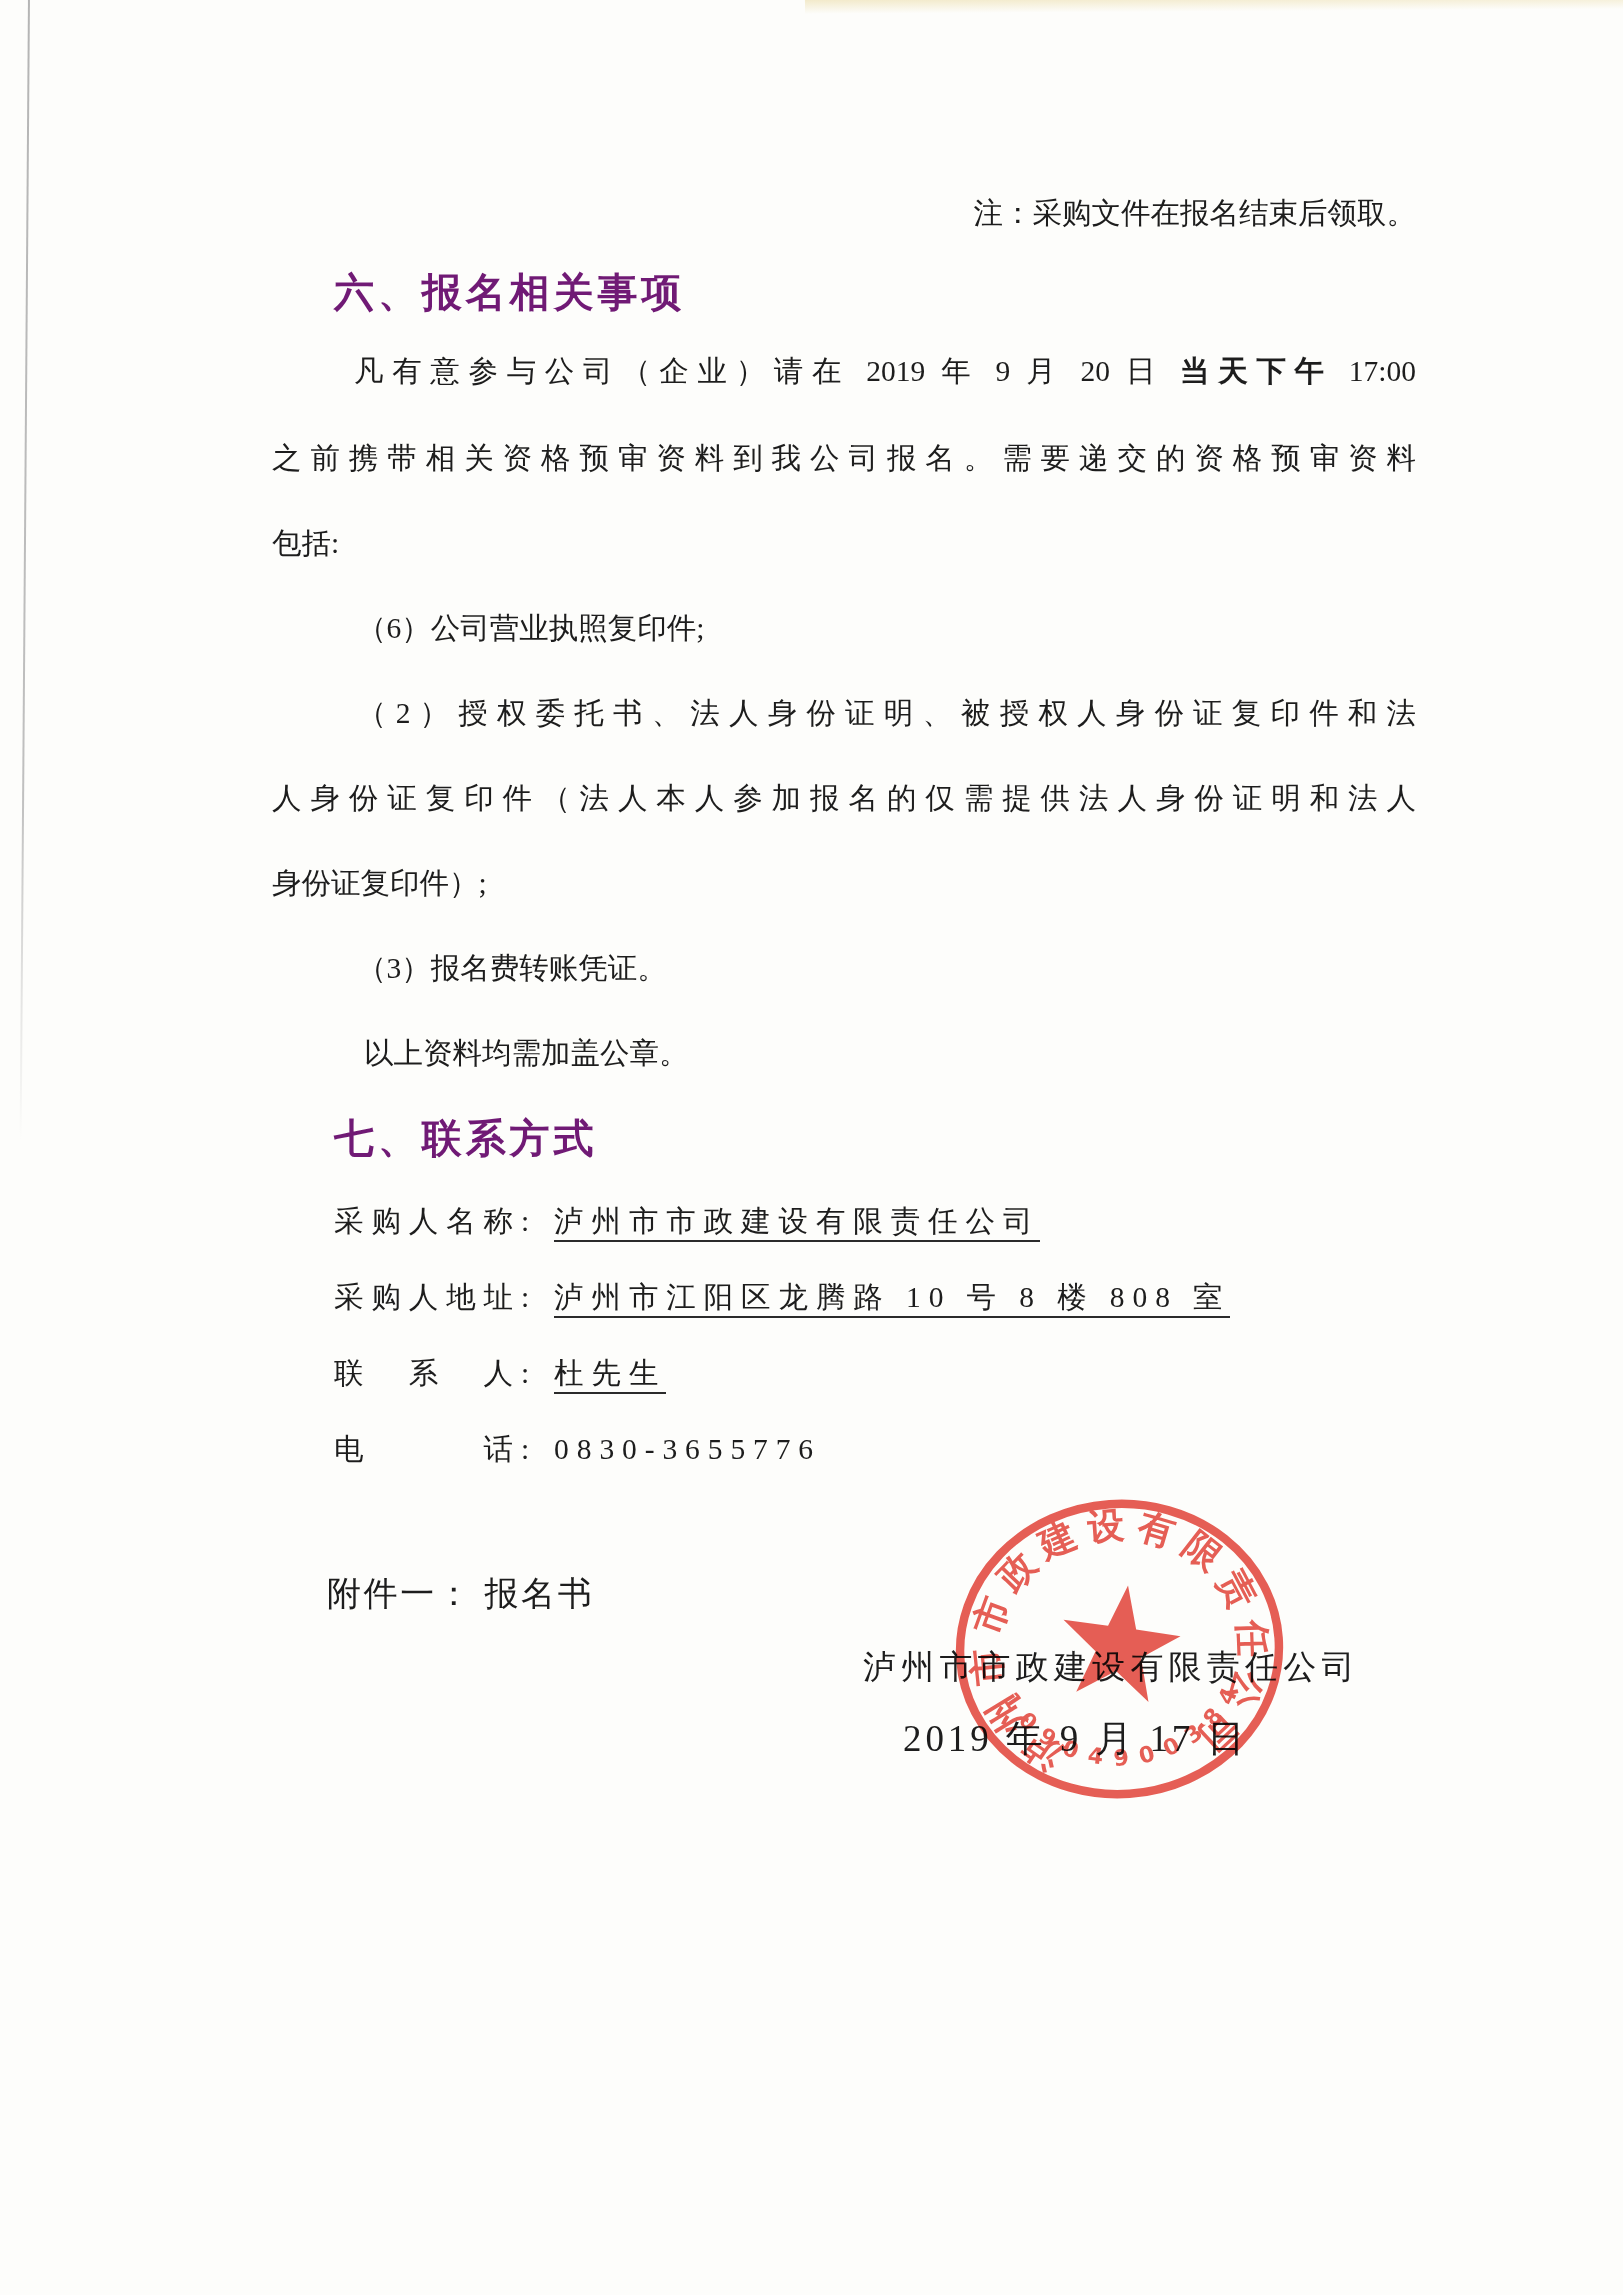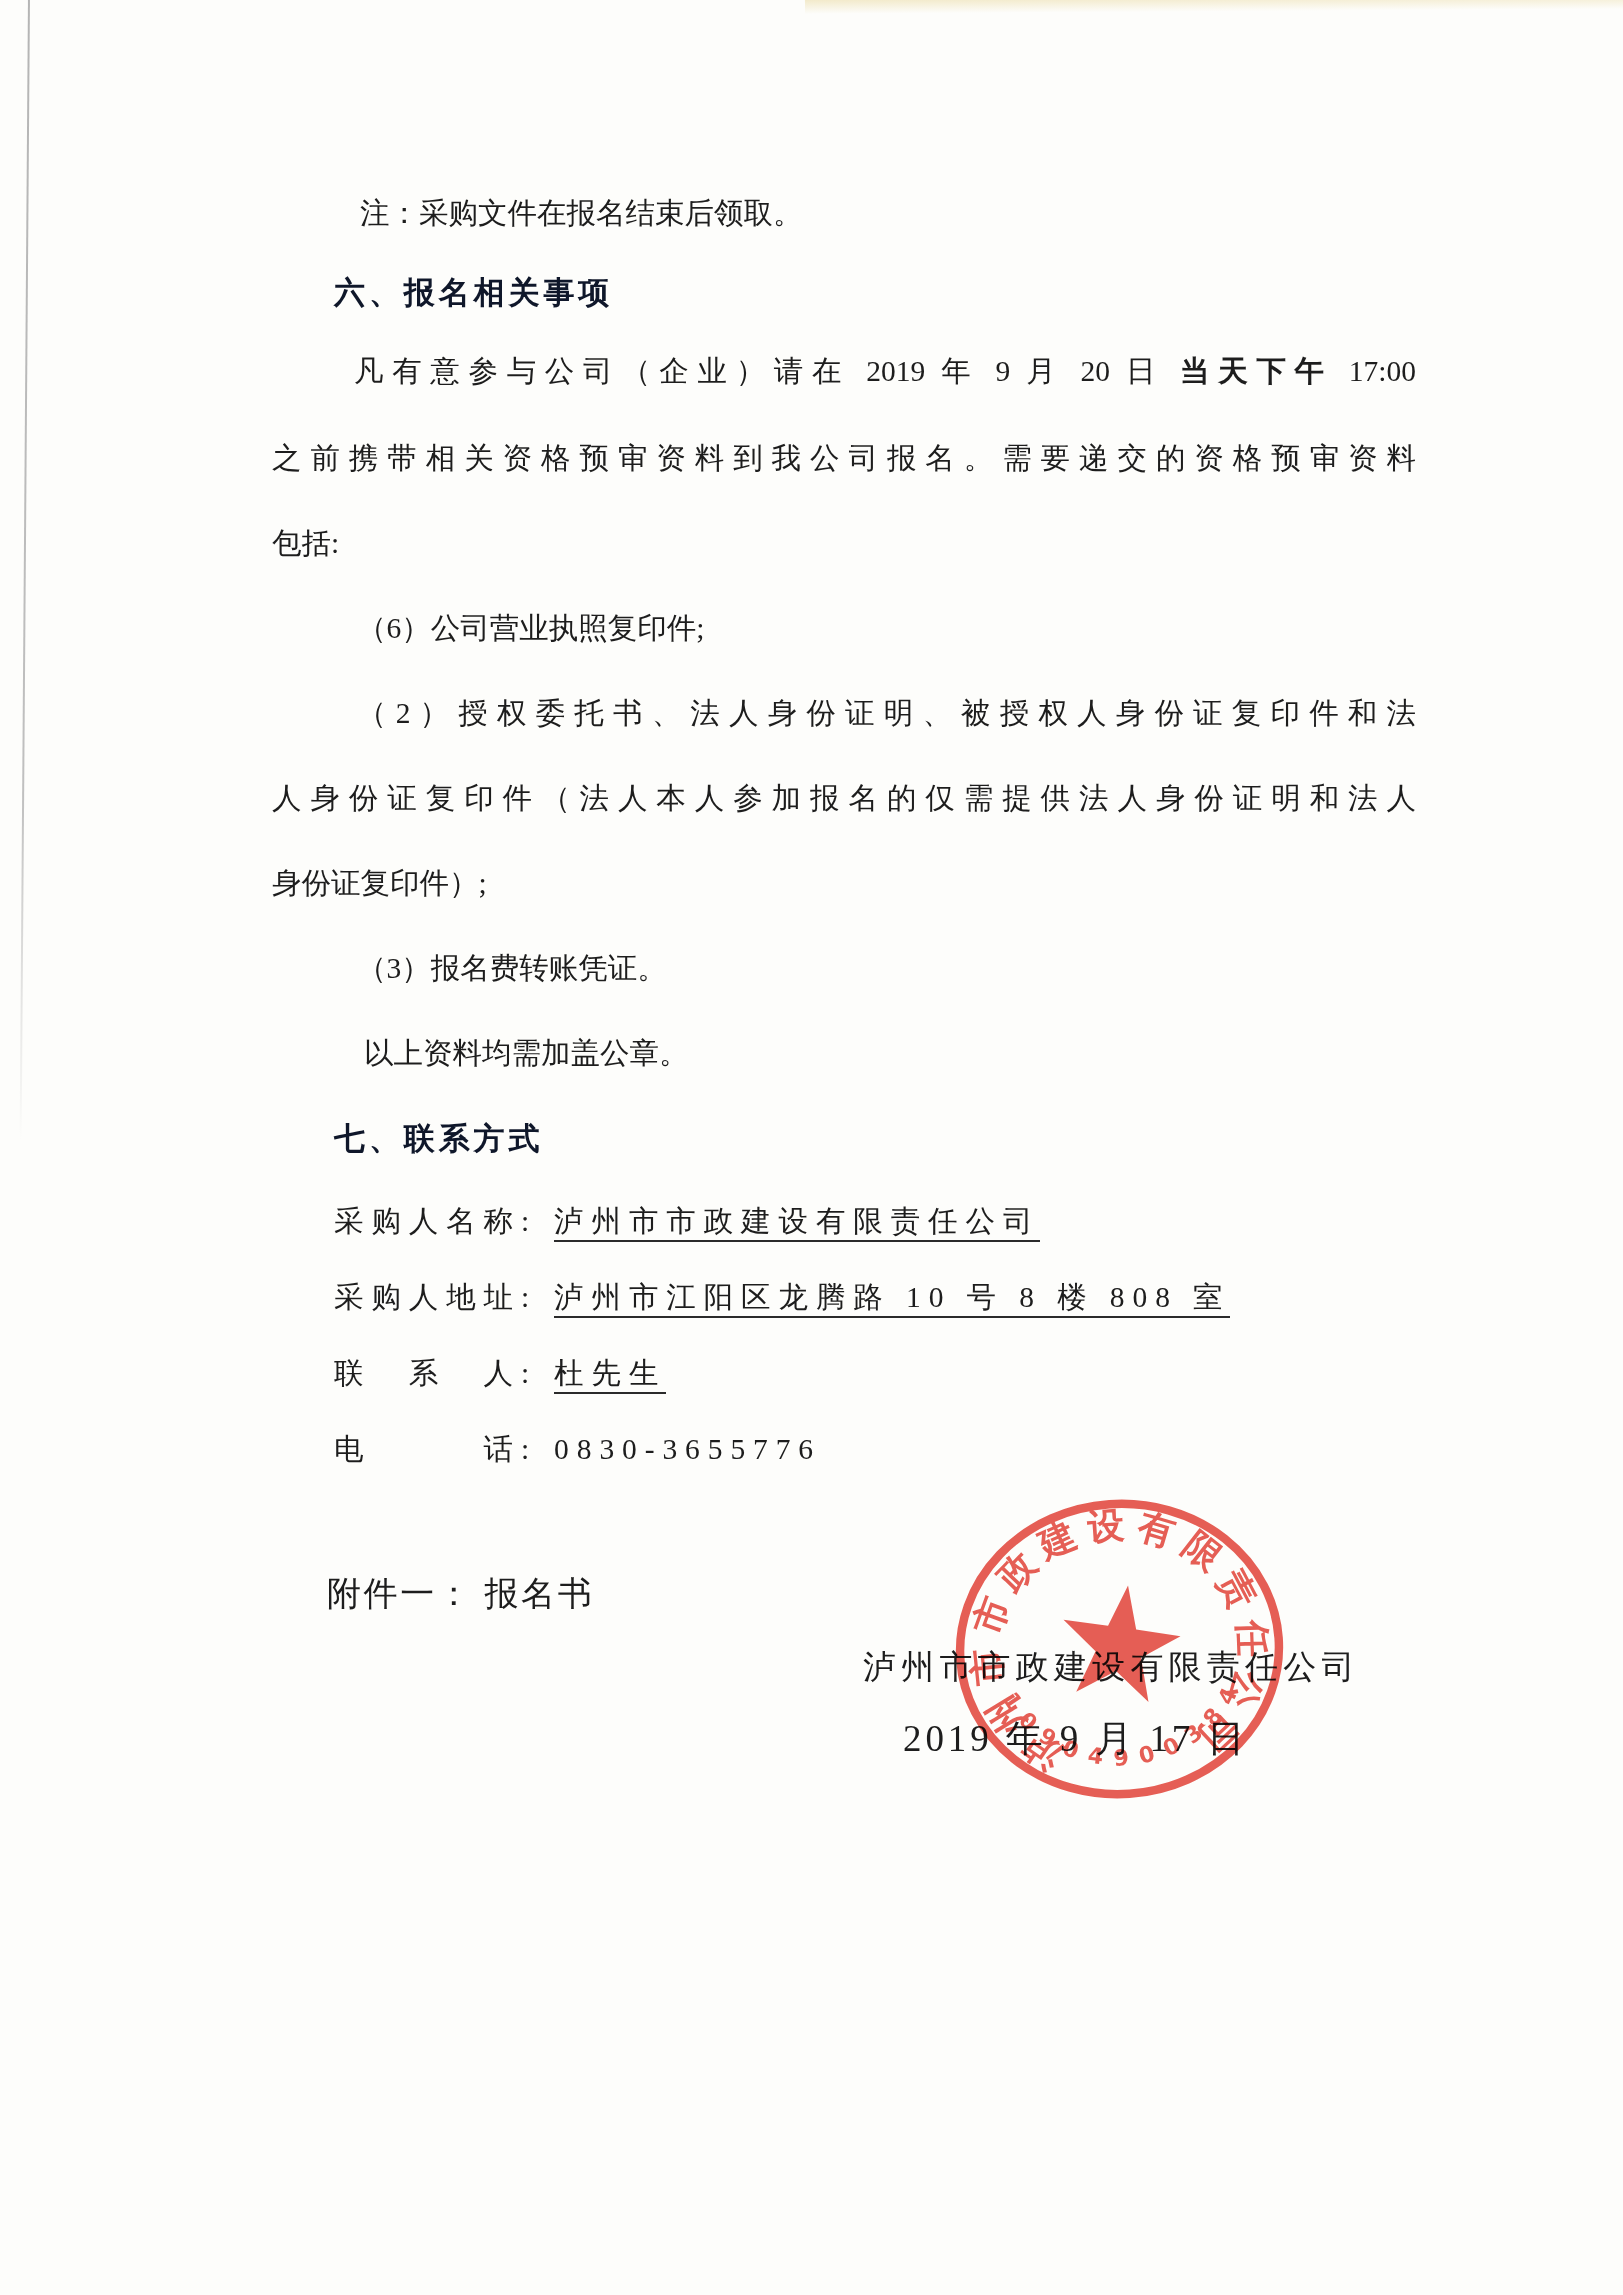--- a/index.html
+++ b/index.html
@@ -34,26 +34,26 @@
   .blockA .ln { line-height:79px; }
   .blockB { top:416px; }
   .blockB .ln { line-height:85px; }
   .blockC { top:1183px; }
   .blockC .ln { line-height:76px; }
 
   .ln { white-space:nowrap; }
   .ind95  { text-indent:62px; }
   .ind125 { text-indent:82px; }
   .ind130 { text-indent:85px; }
-  .ind135 { text-indent:88px; }
+  .ind135 { text-indent:88px;text-align:right; }
   .ind140 { text-indent:92px; }
   .fill { text-align:justify; text-align-last:justify; white-space:normal; }
 
   .hei { font-family:"Liberation Sans","DejaVu Sans",sans-serif; font-weight:700; letter-spacing:3.9px; }
-  .hdg { font-size:31px; color:#0f172a; }
+  .hdg { font-size:40px; color:#701a75; }
   .b-inline { font-family:Liberation Mono, monospace; font-weight:700;margin-left:16px; }
 
   .contact-row { letter-spacing:7.9px; }
   .contact-row .lbl { padding-right:17px; }
   .contact-row .val.u {
     border-bottom:2.6px solid #2b2b2b;
     padding-bottom:2.6px;
   }
 
   .attachment {

